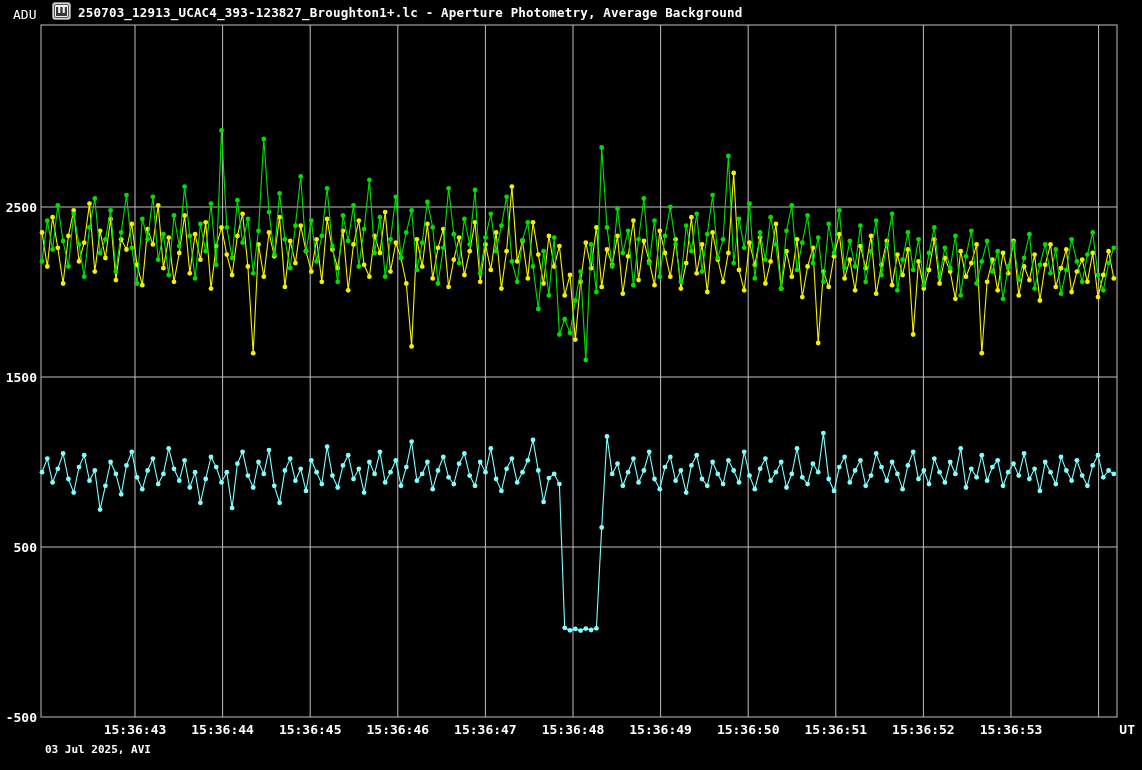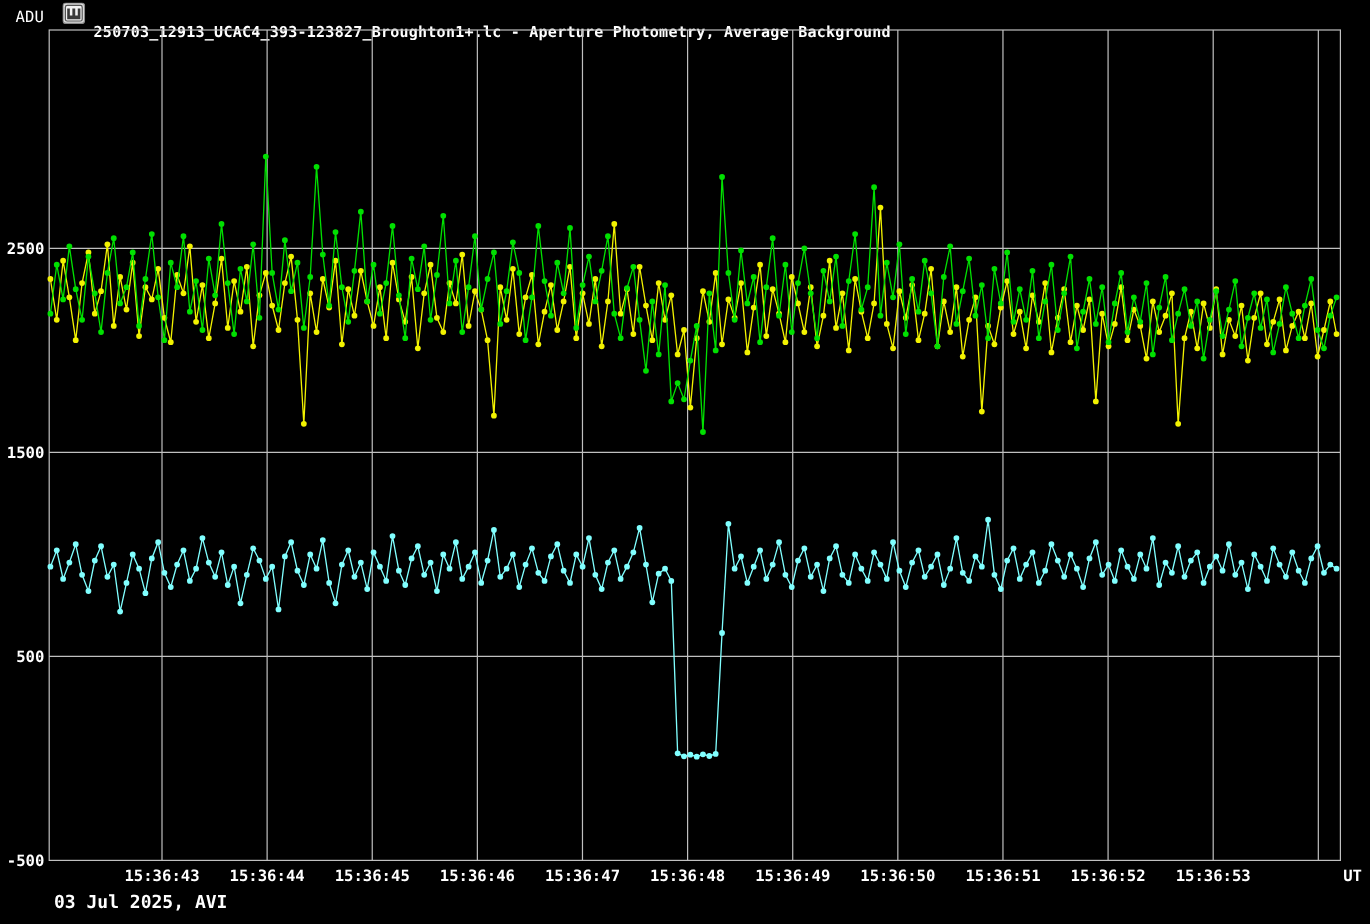--- a/index.html
+++ b/index.html
@@ -1,21 +1,21 @@
 <!DOCTYPE html>
 <html><head>
 <meta charset="utf-8">
 <style>
   html,body{margin:0;padding:0;background:#000;width:1142px;height:770px;overflow:hidden;}
   body{font-family:"DejaVu Sans Mono","Liberation Mono",monospace;color:#fff;position:relative;}
   .abs{position:absolute;white-space:pre;}
   #adu-label{left:13px;top:7px;font-size:13px;font-weight:normal;}
   #app-icon{left:52px;top:2px;width:19px;height:18px;cursor:default;}
-  #window-title{left:78px;top:19px;font-size:12.5px;font-weight:bold;letter-spacing:0.2px;}
-  #footer-label{left:45px;top:743px;font-size:15px;font-weight:bold;}
+  #window-title{left:78px;top:5px;font-size:12.5px;font-weight:bold;letter-spacing:0.2px;}
+  #footer-label{left:45px;top:743px;font-size:11px;font-weight:bold;}
   #plot{position:absolute;left:0;top:0;}
   text{font-family:"DejaVu Sans Mono","Liberation Mono",monospace;font-weight:bold;}
 </style>
 </head>
 <body>
 
 <div class="abs" id="adu-label">ADU</div>
 
 <svg class="abs" id="app-icon" viewBox="0 0 19 18" xmlns="http://www.w3.org/2000/svg">
   <rect x="0.5" y="0.5" width="18" height="17" rx="2.5" fill="#d9d9d9" stroke="#8a8a8a"></rect>

